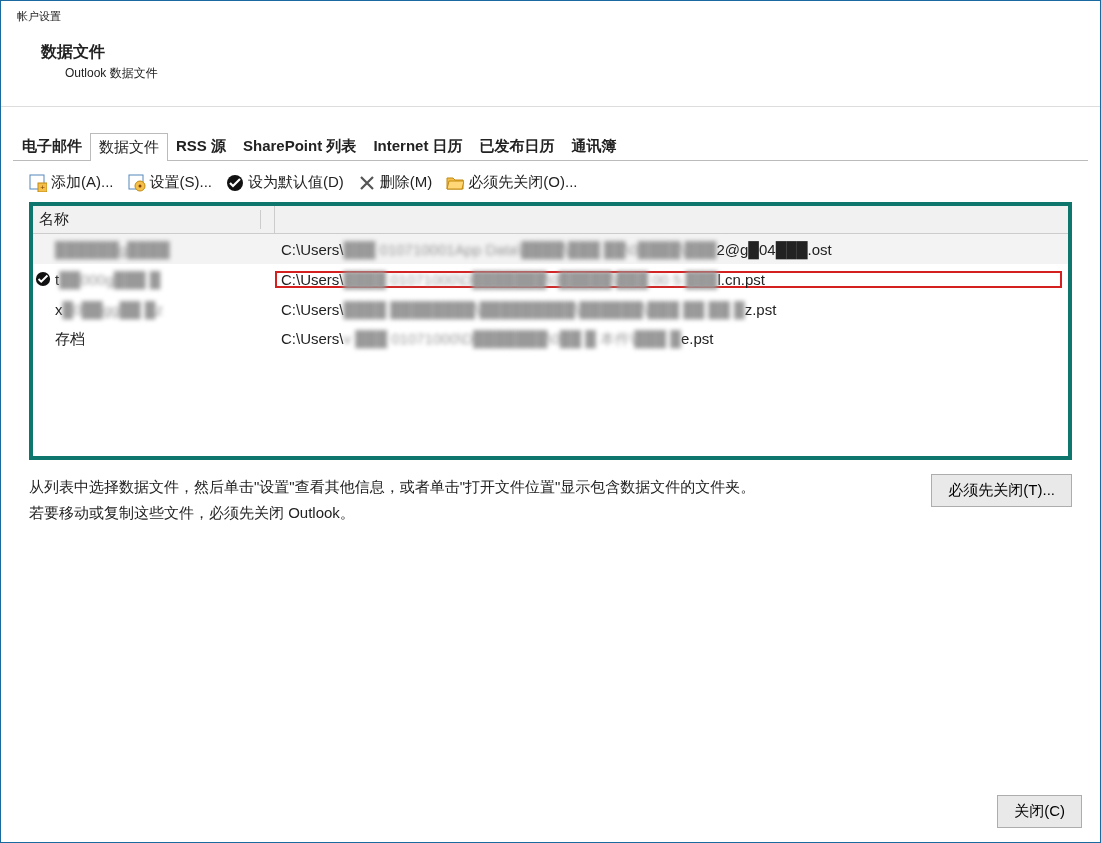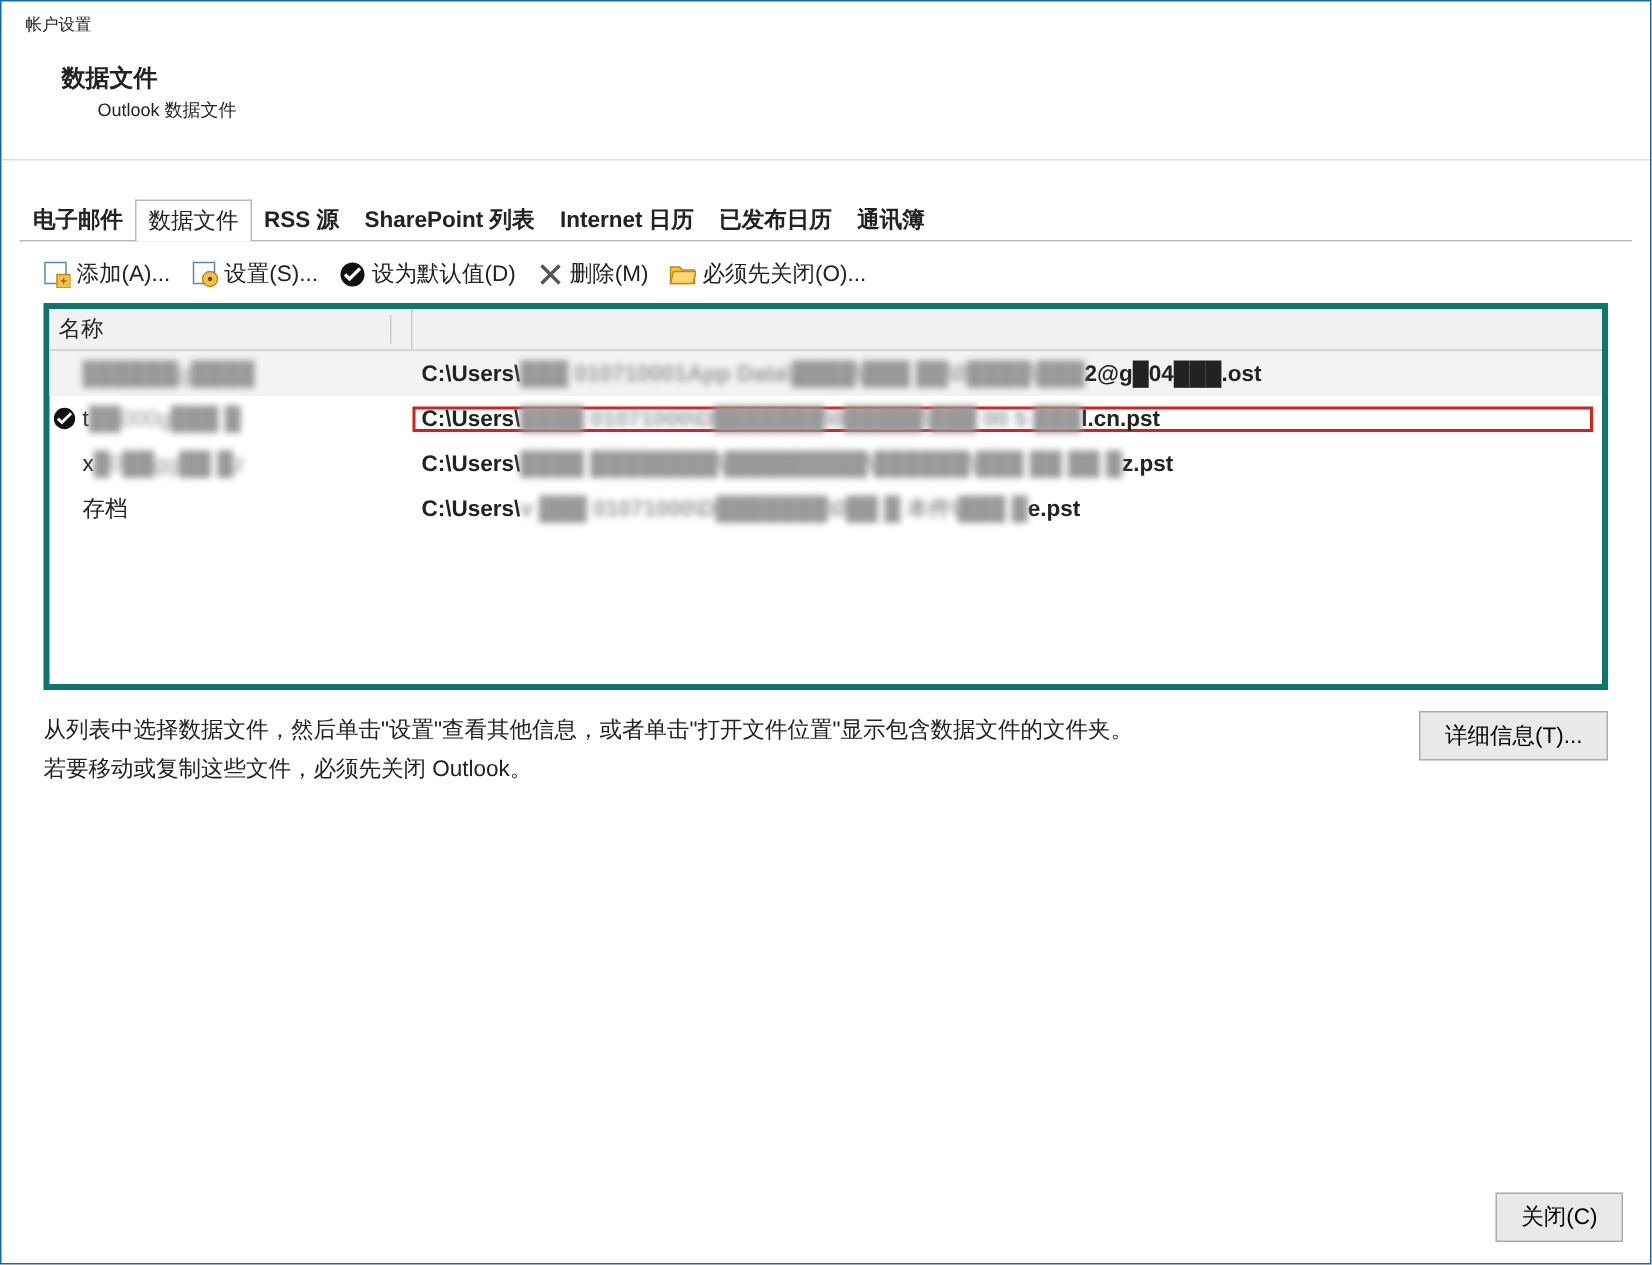--- a/index.html
+++ b/index.html
@@ -25,21 +25,21 @@
   .table-header { display: flex; background: #f1f1f1; border-bottom: 1px solid #ccc; }
   .th { padding: 4px 6px; font-size: 15px; border-right: 1px solid #ccc; }
   .th-name { flex: 0 0 242px; display:flex; }
   .th-handle { width:8px; cursor:col-resize; border-left:1px solid #ccc; margin-left:auto; }
   .th-loc { flex: 1; }
   .table-body { min-height: 222px; }
   .row { display: flex; align-items: center; height: 30px; font-size: 15px; position: relative; }
   .row:nth-child(1){ background:#f3f3f3; }
   .check-cell { width: 20px; display: flex; justify-content: center; }
   .name-cell { flex: 0 0 222px; padding-left: 2px; }
-  .loc-cell { flex: 1; position: relative; padding-left: 6px; font-weight: bold; }
+  .loc-cell { flex: 1; position: relative; padding-left: 6px; }
   .ghost { color:#999; filter: blur(2.2px); -webkit-filter: blur(2.2px); user-select:none; }
   .loc-text { position: relative; z-index: 1; }
   .redbox { position:absolute; left:0; right:6px; top:0; bottom:0; border:2px solid #d52020; pointer-events:none; }
   
   .desc-row { display: flex; justify-content: space-between; align-items: flex-start; padding: 14px 16px 0 16px; }
   .desc-text { font-size: 15px; line-height: 1.7; max-width: 860px; }
   .btn { border:1px solid #adadad; background:#e9e9e9; padding:6px 16px; font-size:15px; cursor:pointer; }
   .footer { position:absolute; right:18px; bottom:14px; }
   .check-svg { width:16px; height:16px; }
 </style>
@@ -149,20 +149,20 @@
           <div class="loc-cell"><span class="loc-text"><span>C:\Users\</span><span class="ghost">v ███ 01071000\D███████\0██ █ 本件\███ █</span><span>e.pst</span></span></div>
         </div>
       </div>
   </div>
 
   <div class="desc-row">
     <div class="desc-text">
       <div>从列表中选择数据文件，然后单击"设置"查看其他信息，或者单击"打开文件位置"显示包含数据文件的文件夹。</div>
       <div>若要移动或复制这些文件，必须先关闭 Outlook。</div>
     </div>
-    <button class="btn">详细信息(T)...</button>
+    <button class="btn">必须先关闭(T)...</button>
   </div>
 
 </div>
 
 <div class="footer">
   <button class="btn">关闭(C)</button>
 </div>
 
 </body></html>

